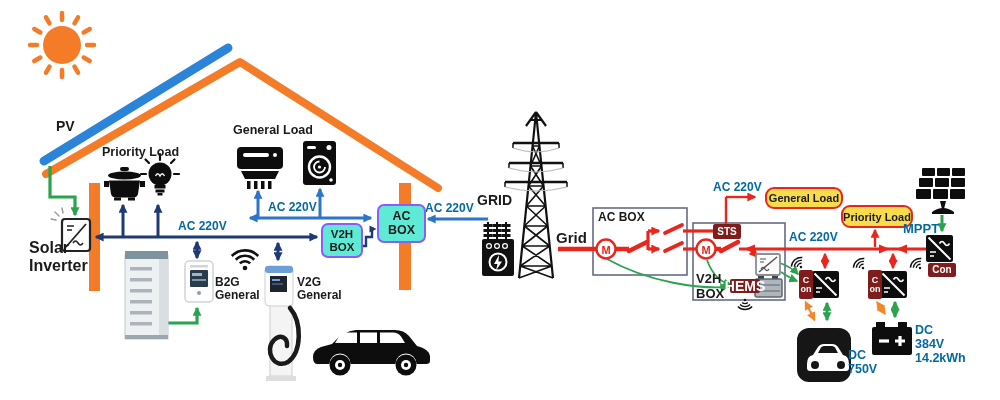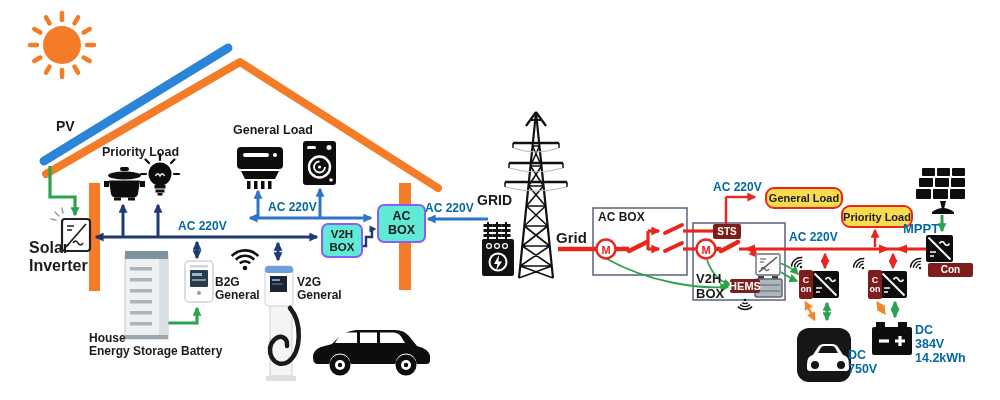--- a/index.html
+++ b/index.html
@@ -346,41 +346,39 @@
 <div class="lbl" style="left:233px;top:123px;font-size:12.5px;">General Load</div>
 <div class="lbl red" style="left:268px;top:201px;font-size:12px;">AC 220V</div>
 <div class="lbl red" style="left:178px;top:220px;font-size:12px;">AC 220V</div>
 <div class="lbl red" style="left:425px;top:202px;font-size:12px;">AC 220V</div>
 <div class="lbl" style="left:29px;top:239px;font-size:16px;">Solar
 Inverter</div>
 <div class="lbl" style="left:215px;top:276px;font-size:12px;">B2G
 General</div>
 <div class="lbl" style="left:297px;top:276px;font-size:12px;">V2G
 General</div>
-<div class="lbl" style="left:89px;top:332px;font-size:12px;">House
-Energy Storage Battery</div>
 <div class="lbl" style="left:477px;top:193px;font-size:14px;">GRID</div>
 
 <div class="wbox" style="left:321px;top:223px;width:38px;height:31px;font-size:11.5px;">V2H
 BOX</div>
 <div class="wbox" style="left:377px;top:204px;width:45px;height:35px;font-size:12.5px;">AC
 BOX</div>
 
 <div class="lbl" style="left:556px;top:230px;font-size:15px;">Grid</div>
 <div class="lbl" style="left:598px;top:211px;font-size:12px;">AC BOX</div>
 <div class="lbl" style="left:696px;top:272px;font-size:13px;">V2H
 BOX</div>
 <div class="gbox" style="left:713px;top:224px;width:28px;height:15px;font-size:10px;">STS</div>
-<div class="gbox" style="left:730px;top:279px;width:30px;height:14px;font-size:11px;">HEMS</div>
+<div class="gbox" style="left:730px;top:279px;width:30px;height:14px;font-size:14px;">HEMS</div>
 <div class="lbl red" style="left:713px;top:181px;font-size:12px;">AC 220V</div>
 <div class="ybox" style="left:765px;top:187px;width:74px;height:18px;font-size:11px;">General Load</div>
 <div class="ybox" style="left:841px;top:205px;width:68px;height:19px;font-size:11px;">Priority Load</div>
 <div class="lbl red" style="left:789px;top:231px;font-size:12px;">AC 220V</div>
 <div class="lbl grn" style="left:903px;top:222px;font-size:13px;">MPPT</div>
-<div class="gbox" style="left:928px;top:263px;width:45px;height:14px;font-size:10px;">Con</div>
+<div class="gbox" style="left:928px;top:263px;width:28px;height:14px;font-size:10px;">Con</div>
 <div class="gbox" style="left:799px;top:270px;width:14px;height:29px;font-size:9px;">C
 on</div>
 <div class="gbox" style="left:868px;top:270px;width:14px;height:29px;font-size:9px;">C
 on</div>
 <div class="lbl grn" style="left:848px;top:348px;font-size:12.5px;">DC
 750V</div>
 <div class="lbl grn" style="left:915px;top:323px;font-size:12.5px;">DC
 384V
 14.2kWh</div>
 

